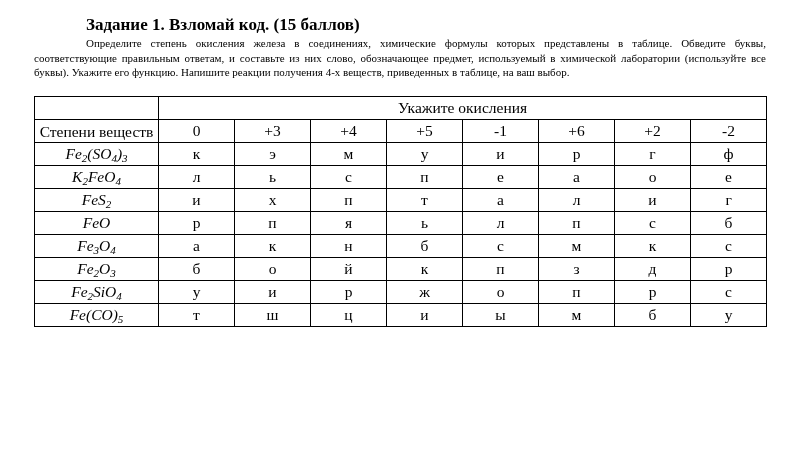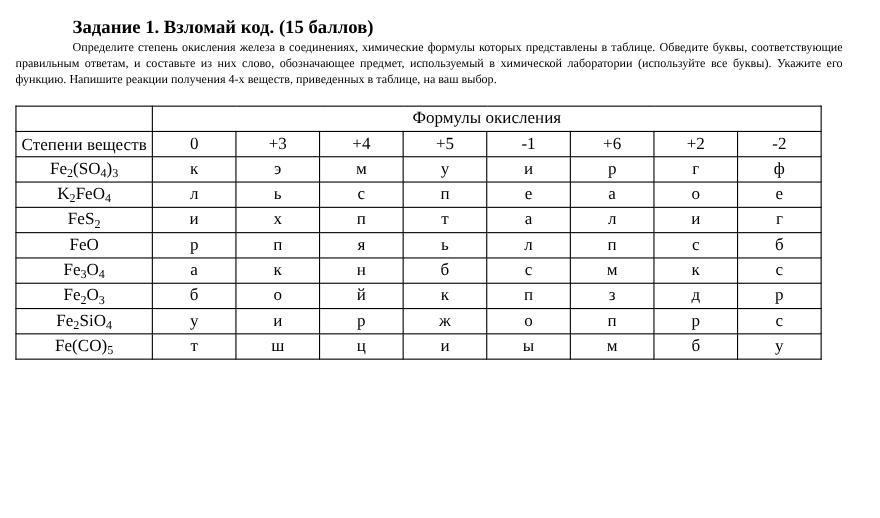--- a/index.html
+++ b/index.html
@@ -12,21 +12,21 @@
     height: 471px;
     overflow: hidden;
     font-family: "Liberation Serif", serif;
     color: #000000;
   }
   .page {
     width: 800px;
     height: 337px;
     position: relative;
     box-sizing: border-box;
-    padding: 14px 34px 0 14px;
+    padding: 14px 34px 0 34px;
   }
   .task-title {
     font-size: 17px;
     font-weight: bold;
     text-indent: 52px;
     line-height: 1.25;
     margin: 0 0 1px 0;
   }
   .task-body {
     font-size: 11px;
@@ -60,20 +60,21 @@
   td.formula-head {
     font-size: 15px;
     line-height: 1.1;
     padding: 1px 4px;
   }
   td.oxid {
     font-size: 16px;
   }
   td.formula {
     font-size: 15.5px;
+    font-style: italic;
   }
   sub {
     font-size: 71%;
     vertical-align: baseline;
     position: relative;
     bottom: -0.28em;
   }
 </style>
 </head>
 <body>
@@ -92,21 +93,21 @@
         <col class="col-letter">
         <col class="col-letter">
       <col class="col-letter">
         <col class="col-letter">
         <col class="col-letter">
         <col class="col-letter">
     </colgroup>
     <tbody>
       <tr>
         <td></td>
-        <td class="header-span" colspan="8">Формулы окисления</td>
+        <td class="header-span" colspan="8">Укажите окисления</td>
       </tr>
       <tr>
         <td class="formula-head" rowspan="1">Степени веществ</td>
         <td class="oxid">0</td>
         <td class="oxid">+3</td>
         <td class="oxid">+4</td>
         <td class="oxid">+5</td>
         <td class="oxid">-1</td>
         <td class="oxid">+6</td>
         <td class="oxid">+2</td>

